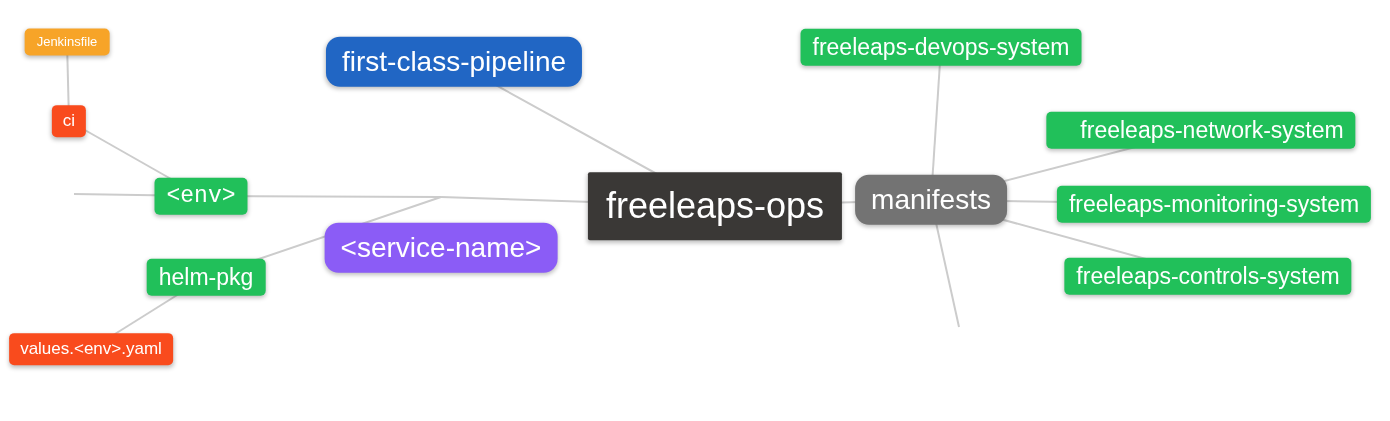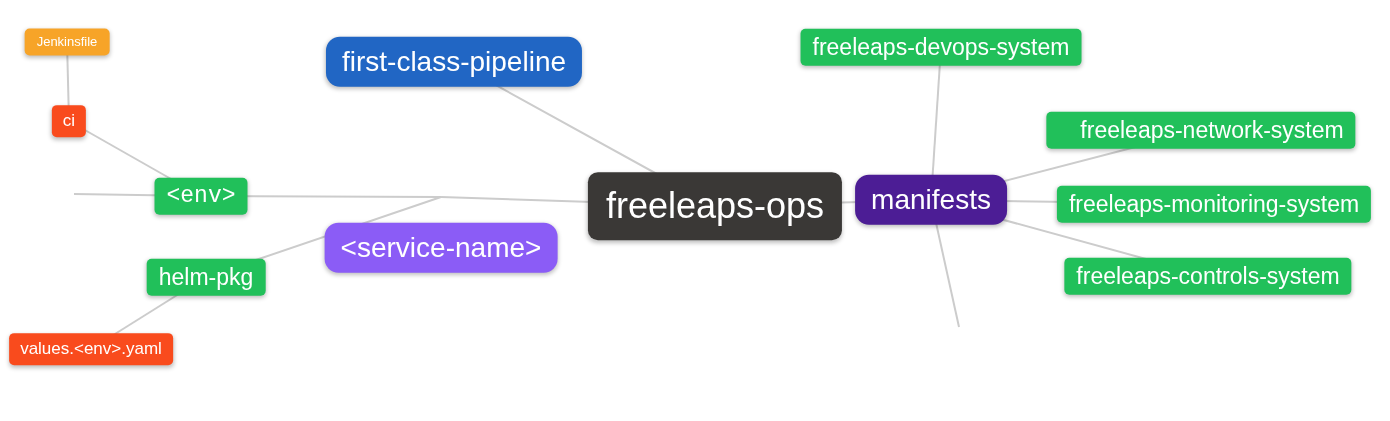--- a/index.html
+++ b/index.html
@@ -32,21 +32,21 @@
     box-shadow: 0 2px 4px rgba(0,0,0,0.25);
     cursor: pointer;
     line-height: 1.16;
     text-align: center;
   }
   
   .size-xs { font-size: 13px; padding: 6px 12px; }
   .size-sm { font-size: 17px; padding: 6px 11px; }
   .size-md { font-size: 23px; padding: 5px 12px; }
   .size-lg { font-size: 28px; padding: 9px 16px; border-radius: 14px; }
-  .size-xl { font-size: 36px; padding: 13px 18px; border-radius: 10px; }
+  .size-xl { font-size: 36px; padding: 13px 18px; border-radius: 2px; }
 </style>
 </head>
 <body>
 
 <div id="canvas">
   <svg id="edges" xmlns="http://www.w3.org/2000/svg">
       <line x1="67" y1="42" x2="69" y2="121" stroke="#cccccc" stroke-width="2"></line>
       <line x1="69" y1="121" x2="201" y2="196" stroke="#cccccc" stroke-width="2"></line>
       <line x1="74" y1="194" x2="201" y2="196" stroke="#cccccc" stroke-width="2"></line>
       <line x1="201" y1="196" x2="441" y2="197" stroke="#cccccc" stroke-width="2"></line>
@@ -63,18 +63,18 @@
     </svg>
 
   <div class="node size-xs" style="left: 67px; top: 42px; background: rgb(247, 164, 40);">Jenkinsfile</div>
   <div class="node size-sm" style="left: 69px; top: 121px; background: rgb(249, 75, 29);">ci</div>
   <div class="node size-md" style="left: 201px; top: 196px; background: rgb(33, 192, 90); font-family: Liberation Mono, monospace;">&lt;env&gt;</div>
   <div class="node size-md" style="left: 206px; top: 277px; background: rgb(33, 192, 90);">helm-pkg</div>
   <div class="node size-sm" style="left: 91px; top: 349px; background: rgb(249, 75, 29);">values.&lt;env&gt;.yaml</div>
   <div class="node size-lg" style="left: 454px; top: 62px; background: rgb(33, 102, 196);">first-class-pipeline</div>
   <div class="node size-lg" style="left: 441px; top: 212px; background: #8b5cf6; margin-top: 36px;">&lt;service-name&gt;</div>
   <div class="node size-xl" style="left: 715px; top: 206px; background: rgb(58, 56, 54);">freeleaps-ops</div>
-  <div class="node size-lg" style="left: 931px; top: 200px; background: #4c1d95;">manifests</div>
+  <div class="node size-lg" style="left: 931px; top: 200px; background: #737373;">manifests</div>
   <div class="node size-md" style="left: 941px; top: 47px; background: rgb(33, 192, 90);">freeleaps-devops-system</div>
   <div class="node size-md" style="left: 1201px; top: 130px; background: rgb(33, 192, 90); padding-left: 34px;">freeleaps-network-system</div>
   <div class="node size-md" style="left: 1214px; top: 204px; background: rgb(33, 192, 90);">freeleaps-monitoring-system</div>
   <div class="node size-md" style="left: 1208px; top: 276px; background: rgb(33, 192, 90);">freeleaps-controls-system</div>
 </div>
 
 </body></html>

